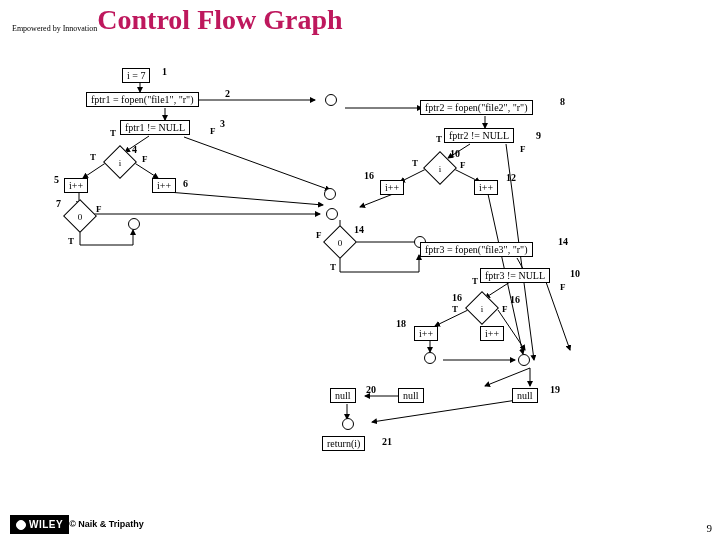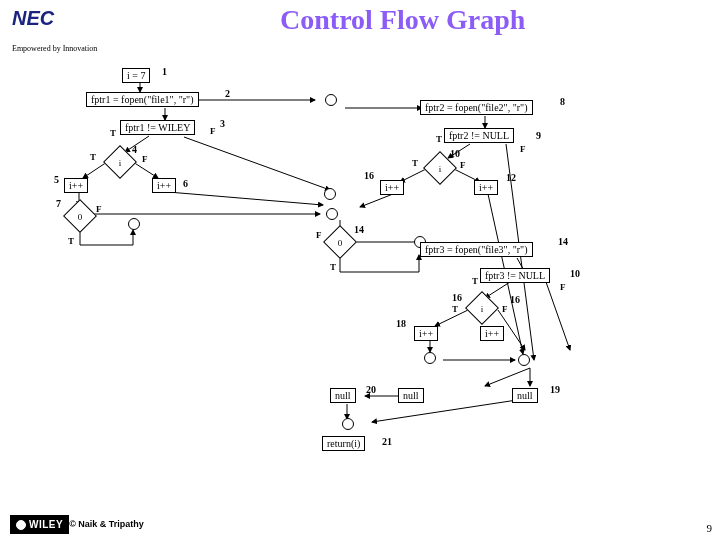--- a/index.html
+++ b/index.html
@@ -26,24 +26,23 @@
     line-height: 1;
   }
   .nec-sub {
     font-family: Liberation Serif, serif;
     color: #000;
     font-size: 8px;
     margin-top: 16px;
   }
   .title {
     flex: 1;
-    text-align: center;
     font-size: 28px;
     font-weight: bold;
-    color: #8b5cf6;
+    color: #be185d;
     margin-top: -4px;
   }
   .waterloo {
     text-align: center;
     font-family: Georgia, serif;
   }
   .waterloo-name { font-size: 12px; }
   .waterloo-uni { font-size: 8px; display:block; margin-top:-1px;}
   .waterloo-shield {
     width: 22px;
@@ -141,21 +140,20 @@
   }
   .footer-text { flex: 1; text-align: center; font-family: Arial, sans-serif;}
   .copyright { font-family: Arial, sans-serif; margin-right: 30px; font-weight:bold;}
   .pagenum { position:absolute; right:8px; bottom:6px; font-size:11px;}
 </style>
 </head>
 <body>
 
 <div class="header">
   <div>
-    <div class="nec-logo">NEC</div>
     <div class="nec-sub">Empowered by Innovation</div>
   </div>
   <div class="title">Control Flow Graph</div>
 </div>
 
 <div class="canvas">
   <svg class="lines">
     <defs>
       <marker id="ah" markerWidth="6" markerHeight="6" refX="5" refY="3" orient="auto">
         <path d="M0,0 L6,3 L0,6 Z" fill="#000"></path>
@@ -197,21 +195,21 @@
       <line x1="480" y1="308" x2="480" y2="326"></line>
       <line x1="297" y1="344" x2="297" y2="359"></line>
       <line x1="467" y1="340" x2="322" y2="362"></line>
     </g>
   </svg>
 
   <div class="node" style="left:72px;top:8px">i = 7</div>
   <div class="num" style="left:112px;top:6px">1</div>
   <div class="node" style="left:36px;top:32px">fptr1 = fopen("file1", "r")</div>
   <div class="num" style="left:175px;top:28px">2</div>
-  <div class="node" style="left:70px;top:60px">fptr1 != WILEY</div>
+  <div class="node" style="left:70px;top:60px">fptr1 != NULL</div>
   <div class="lbl" style="left:60px;top:68px">T</div>
   <div class="lbl" style="left:160px;top:66px">F</div>
   <div class="num" style="left:170px;top:58px">3</div>
 
   <div class="dec" style="left:58px;top:90px">
       <div class="dec-label">i</div>
     </div>
   <div class="lbl" style="left:40px;top:92px">T</div>
   <div class="lbl" style="left:92px;top:94px">F</div>
   <div class="num" style="left:82px;top:84px">4</div>

